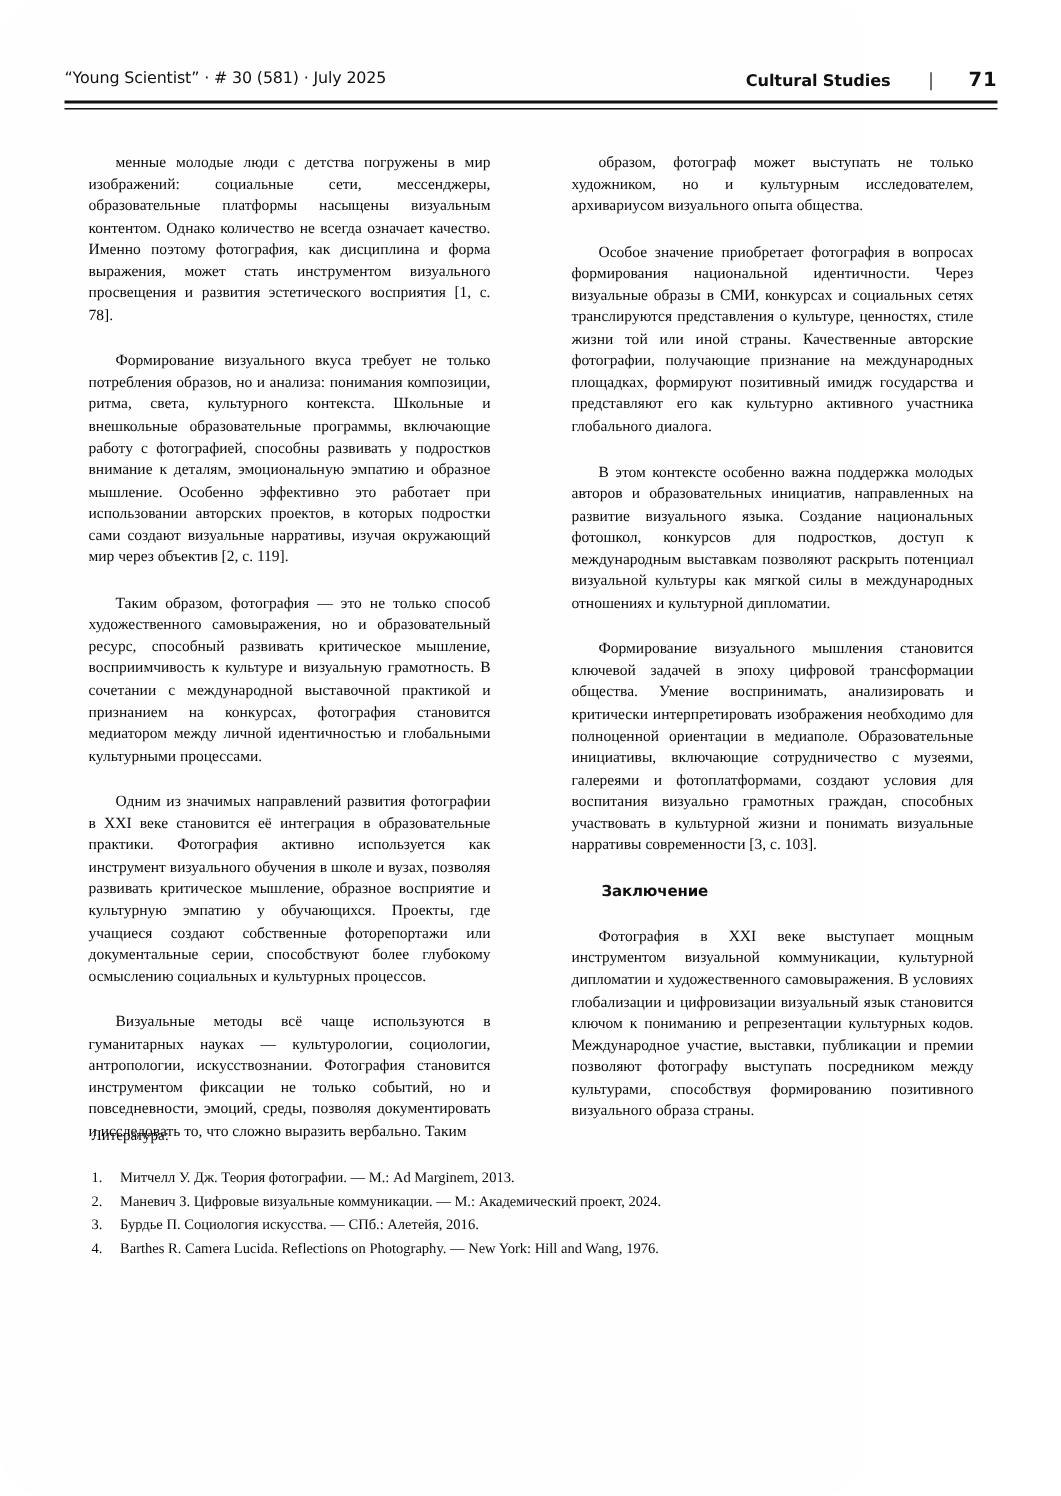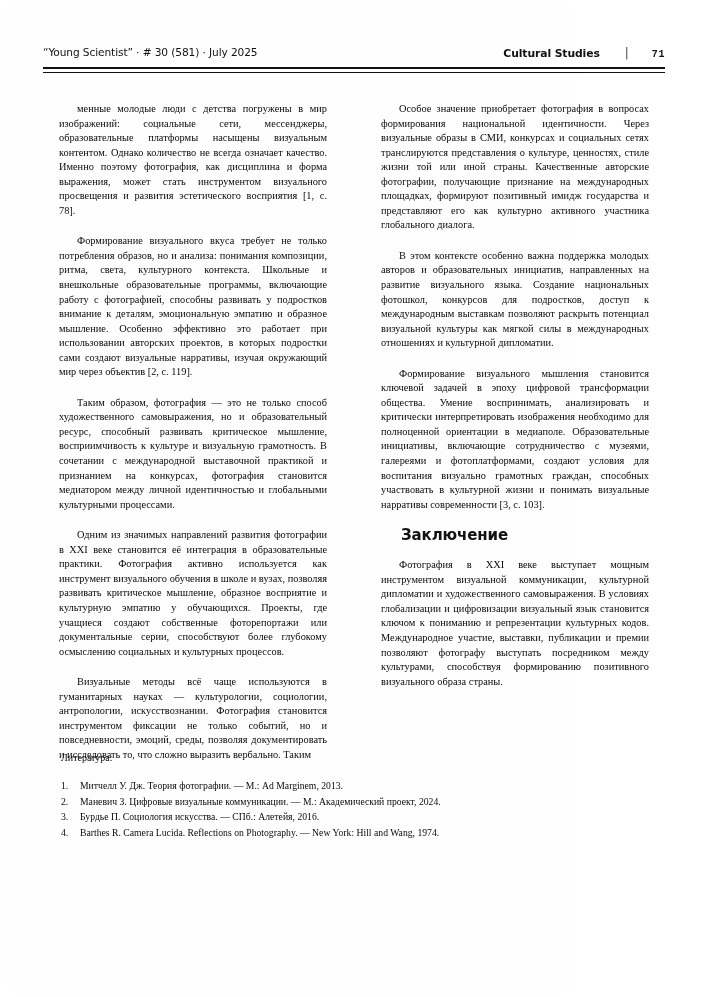--- a/index.html
+++ b/index.html
@@ -55,25 +55,24 @@
     letter-spacing: -0.1px;
   }
   .header-sep {
     display: inline-block;
     font-weight: normal;
     color: #444;
     margin: 0 9px 0 11px;
     font-size: 12px;
   }
   .header-page {
-    font-size: 10px;
+    font-size: 13px;
     font-weight: bold;
     color: #111;
     letter-spacing: 0.6px;
-    font-family: Liberation Mono, monospace;
   }
 
   .rule-thick {
     position: absolute;
     left: 43px;
     top: 67px;
     width: 622px;
     height: 2.4px;
     background: #111;
   }
@@ -102,21 +101,21 @@
   .col-right { left: 365px; }
 
   .col p {
     margin: 16px;
     text-indent: 18px;
   }
 
   .subhead {
     font-family: "DejaVu Sans", "Liberation Sans", sans-serif;
     font-weight: bold;
-    font-size: 15px;
+    font-size: 10px;
     line-height: 14px;
     text-align: left;
     text-indent: 0;
     margin: 14px 0 13px 18px !important;
     letter-spacing: -0.1px;
     color: #111;
   }
 
   
   .refs-title {
@@ -169,20 +168,21 @@
 
   <div class="col col-left">
     <p>менные молодые люди с детства погружены в мир изображений: социальные сети, мессенджеры, образовательные платформы насыщены визуальным контентом. Однако количество не всегда означает качество. Именно поэтому фотография, как дисциплина и форма выражения, может стать инструментом визуального просвещения и развития эстетического восприятия [1, с. 78].</p>
     <p>Формирование визуального вкуса требует не только потребления образов, но и анализа: понимания композиции, ритма, света, культурного контекста. Школьные и внешкольные образовательные программы, включающие работу с фотографией, способны развивать у подростков внимание к деталям, эмоциональную эмпатию и образное мышление. Особенно эффективно это работает при использовании авторских проектов, в которых подростки сами создают визуальные нарративы, изучая окружающий мир через объектив [2, с. 119].</p>
     <p>Таким образом, фотография — это не только способ художественного самовыражения, но и образовательный ресурс, способный развивать критическое мышление, восприимчивость к культуре и визуальную грамотность. В сочетании с международной выставочной практикой и признанием на конкурсах, фотография становится медиатором между личной идентичностью и глобальными культурными процессами.</p>
     <p>Одним из значимых направлений развития фотографии в XXI веке становится её интеграция в образовательные практики. Фотография активно используется как инструмент визуального обучения в школе и вузах, позволяя развивать критическое мышление, образное восприятие и культурную эмпатию у обучающихся. Проекты, где учащиеся создают собственные фоторепортажи или документальные серии, способствуют более глубокому осмыслению социальных и культурных процессов.</p>
     <p>Визуальные методы всё чаще используются в гуманитарных науках — культурологии, социологии, антропологии, искусствознании. Фотография становится инструментом фиксации не только событий, но и повседневности, эмоций, среды, позволяя документировать и исследовать то, что сложно выразить вербально. Таким</p>
   </div>
 
   <div class="col col-right">
+    <p>образом, фотограф может выступать не только художником, но и культурным исследователем, архивариусом визуального опыта общества.</p>
     <p>Особое значение приобретает фотография в вопросах формирования национальной идентичности. Через визуальные образы в СМИ, конкурсах и социальных сетях транслируются представления о культуре, ценностях, стиле жизни той или иной страны. Качественные авторские фотографии, получающие признание на международных площадках, формируют позитивный имидж государства и представляют его как культурно активного участника глобального диалога.</p>
     <p>В этом контексте особенно важна поддержка молодых авторов и образовательных инициатив, направленных на развитие визуального языка. Создание национальных фотошкол, конкурсов для подростков, доступ к международным выставкам позволяют раскрыть потенциал визуальной культуры как мягкой силы в международных отношениях и культурной дипломатии.</p>
     <p>Формирование визуального мышления становится ключевой задачей в эпоху цифровой трансформации общества. Умение воспринимать, анализировать и критически интерпретировать изображения необходимо для полноценной ориентации в медиаполе. Образовательные инициативы, включающие сотрудничество с музеями, галереями и фотоплатформами, создают условия для воспитания визуально грамотных граждан, способных участвовать в культурной жизни и понимать визуальные нарративы современности [3, с. 103].</p>
     <p class="subhead">Заключение</p>
     <p>Фотография в XXI веке выступает мощным инструментом визуальной коммуникации, культурной дипломатии и художественного самовыражения. В условиях глобализации и цифровизации визуальный язык становится ключом к пониманию и репрезентации культурных кодов. Международное участие, выставки, публикации и премии позволяют фотографу выступать посредником между культурами, способствуя формированию позитивного визуального образа страны.</p>
   </div>
 
   <div class="refs-title">Литература:</div>
 
   <div class="refs">
@@ -193,17 +193,17 @@
     <div class="ref-row">
       <span class="ref-num">2.</span>
       <span class="ref-text">Маневич З. Цифровые визуальные коммуникации. — М.: Академический проект, 2024.</span>
     </div>
     <div class="ref-row">
       <span class="ref-num">3.</span>
       <span class="ref-text">Бурдье П. Социология искусства. — СПб.: Алетейя, 2016.</span>
     </div>
     <div class="ref-row">
       <span class="ref-num">4.</span>
-      <span class="ref-text">Barthes R. Camera Lucida. Reflections on Photography. — New York: Hill and Wang, 1974.</span>
+      <span class="ref-text">Barthes R. Camera Lucida. Reflections on Photography. — New York: Hill and Wang, 1976.</span>
     </div>
   </div>
 
 </div>
 
 </body></html>

